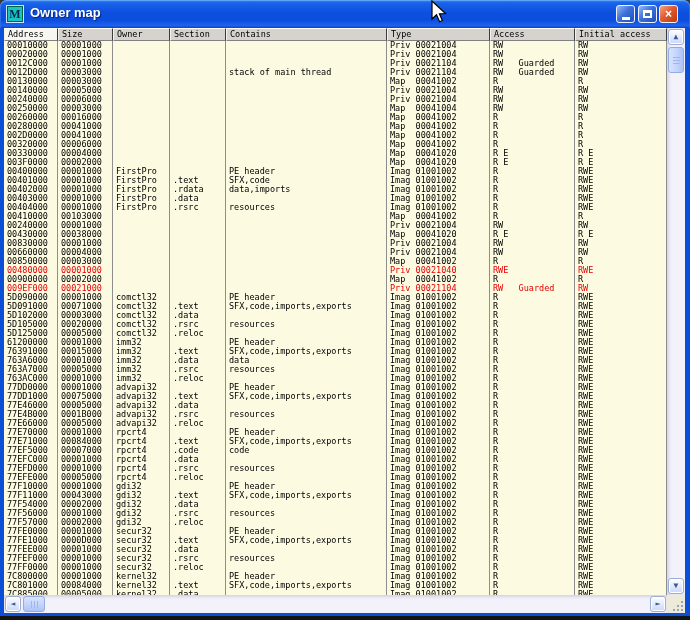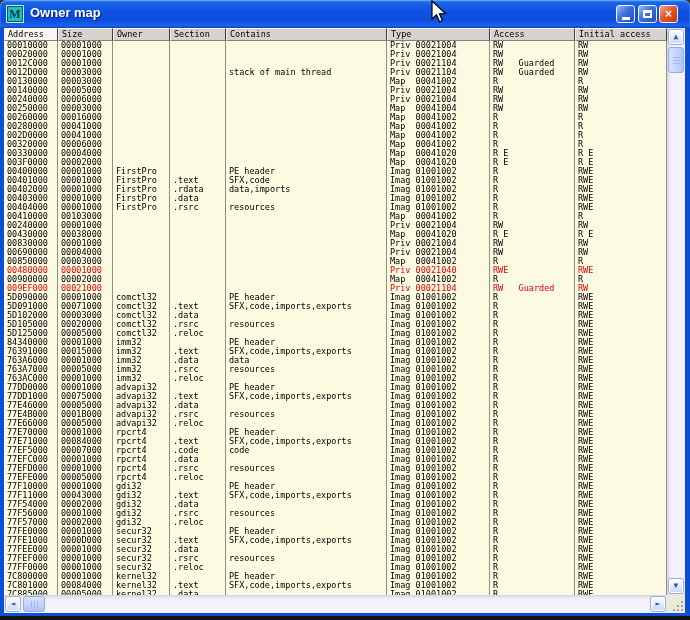--- a/index.html
+++ b/index.html
@@ -334,21 +334,21 @@
         <div class="tcell c0">00830000</div>
         <div class="tcell c1">00001000</div>
         <div class="tcell c2"></div>
         <div class="tcell c3"></div>
         <div class="tcell c4"></div>
         <div class="tcell c5">Priv 00021004</div>
         <div class="tcell c6">RW</div>
         <div class="tcell c7">RW</div>
       </div>
         <div class="trow" style="">
-        <div class="tcell c0">00690000</div>
+        <div class="tcell c0">00660000</div>
         <div class="tcell c1">00004000</div>
         <div class="tcell c2"></div>
         <div class="tcell c3"></div>
         <div class="tcell c4"></div>
         <div class="tcell c5">Priv 00021004</div>
         <div class="tcell c6">RW</div>
         <div class="tcell c7">RW</div>
       </div>
         <div class="trow" style="">
         <div class="tcell c0">00850000</div>
@@ -434,21 +434,21 @@
         <div class="tcell c0">5D125000</div>
         <div class="tcell c1">00005000</div>
         <div class="tcell c2">comctl32</div>
         <div class="tcell c3">.reloc</div>
         <div class="tcell c4"></div>
         <div class="tcell c5">Imag 01001002</div>
         <div class="tcell c6">R</div>
         <div class="tcell c7">RWE</div>
       </div>
         <div class="trow" style="">
-        <div class="tcell c0">84340000</div>
+        <div class="tcell c0">61200000</div>
         <div class="tcell c1">00001000</div>
         <div class="tcell c2">imm32</div>
         <div class="tcell c3"></div>
         <div class="tcell c4">PE header</div>
         <div class="tcell c5">Imag 01001002</div>
         <div class="tcell c6">R</div>
         <div class="tcell c7">RWE</div>
       </div>
         <div class="trow" style="">
         <div class="tcell c0">76391000</div>

